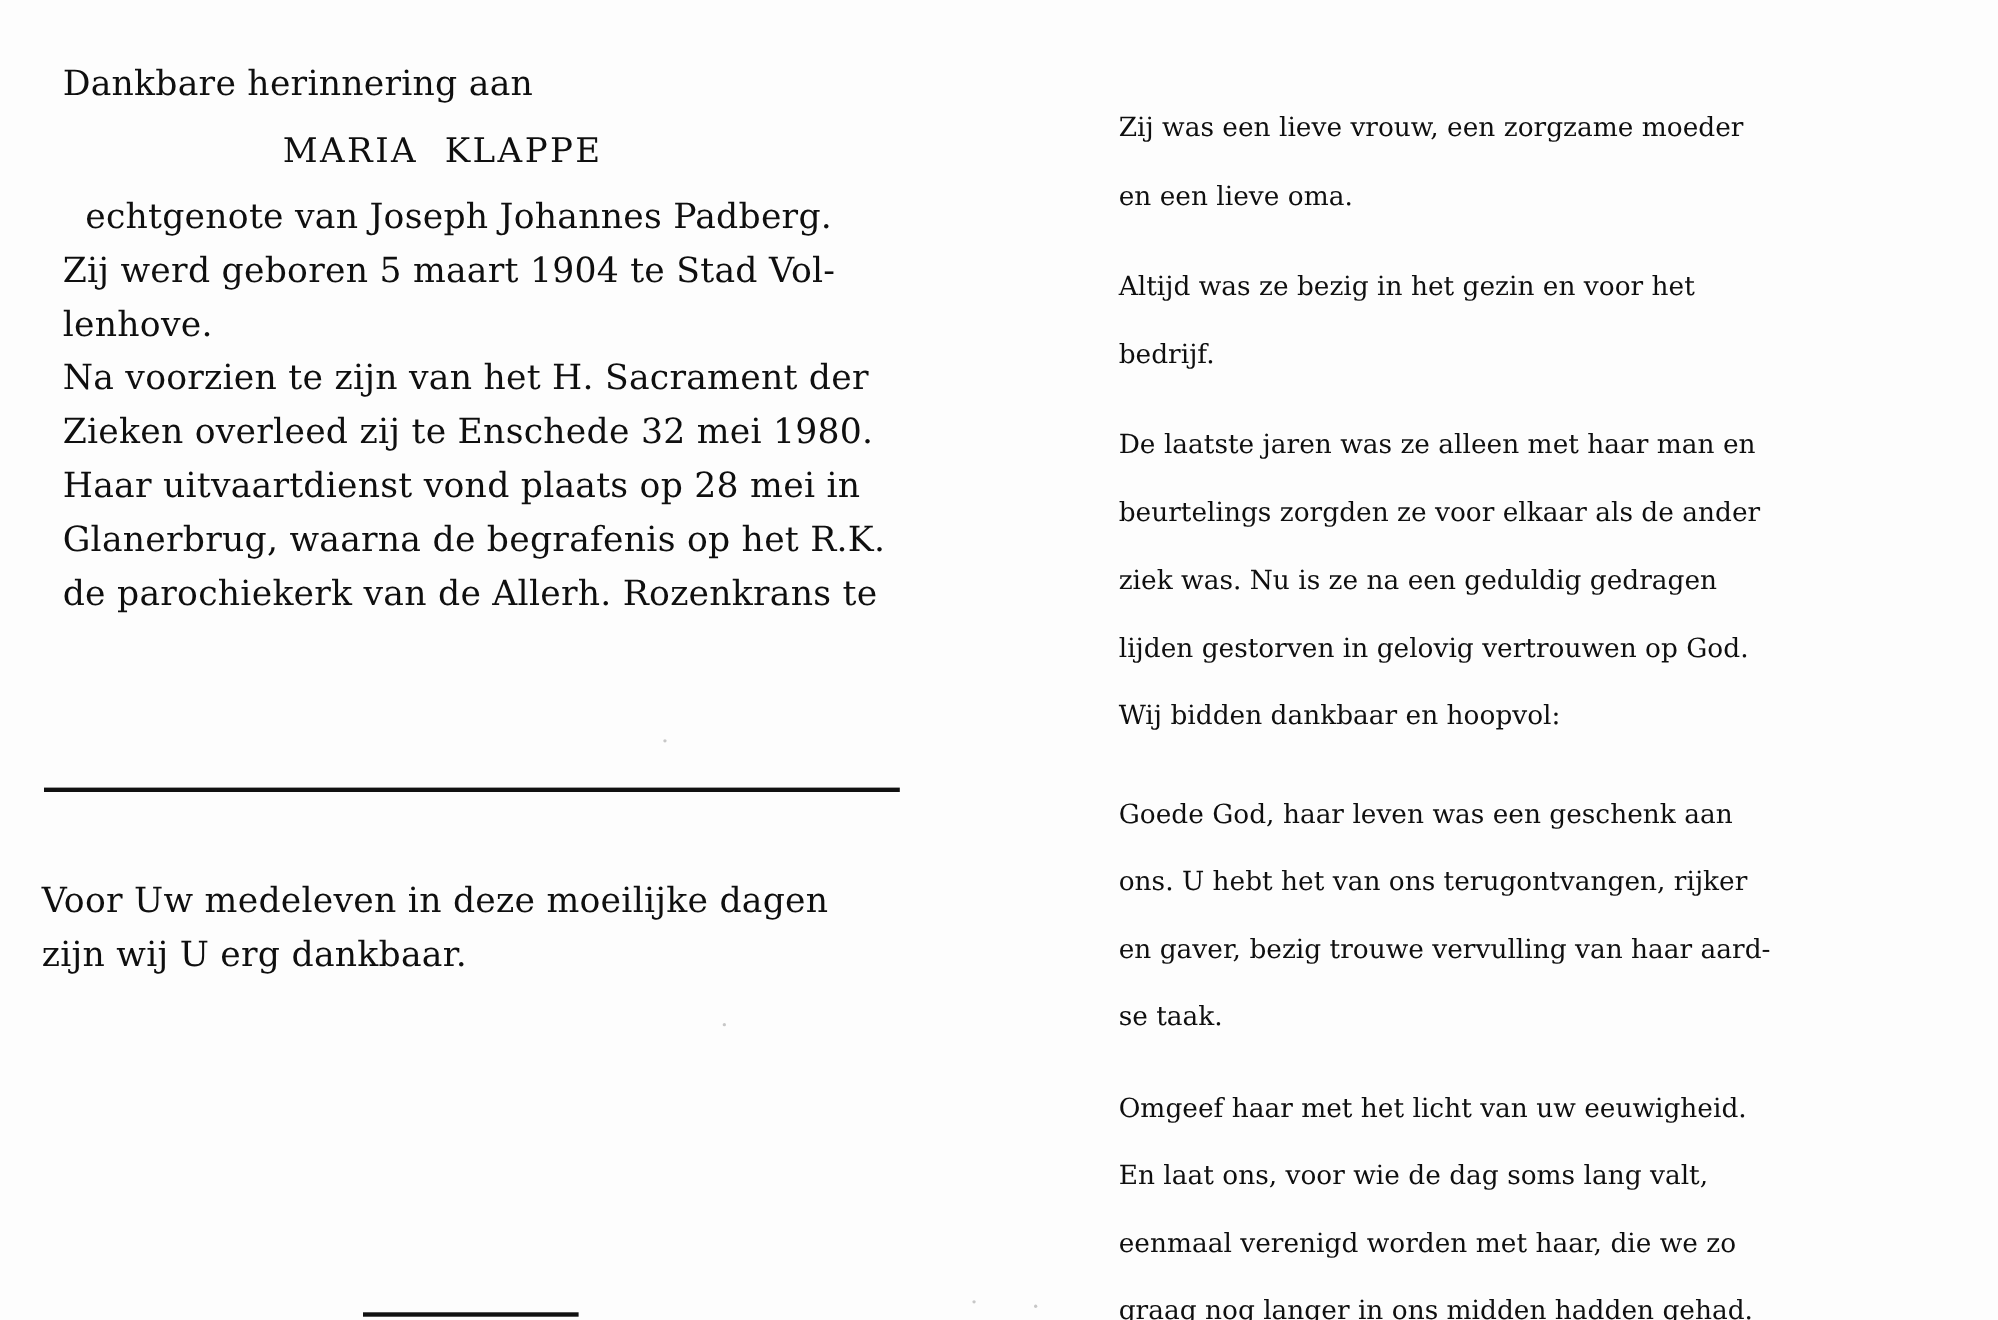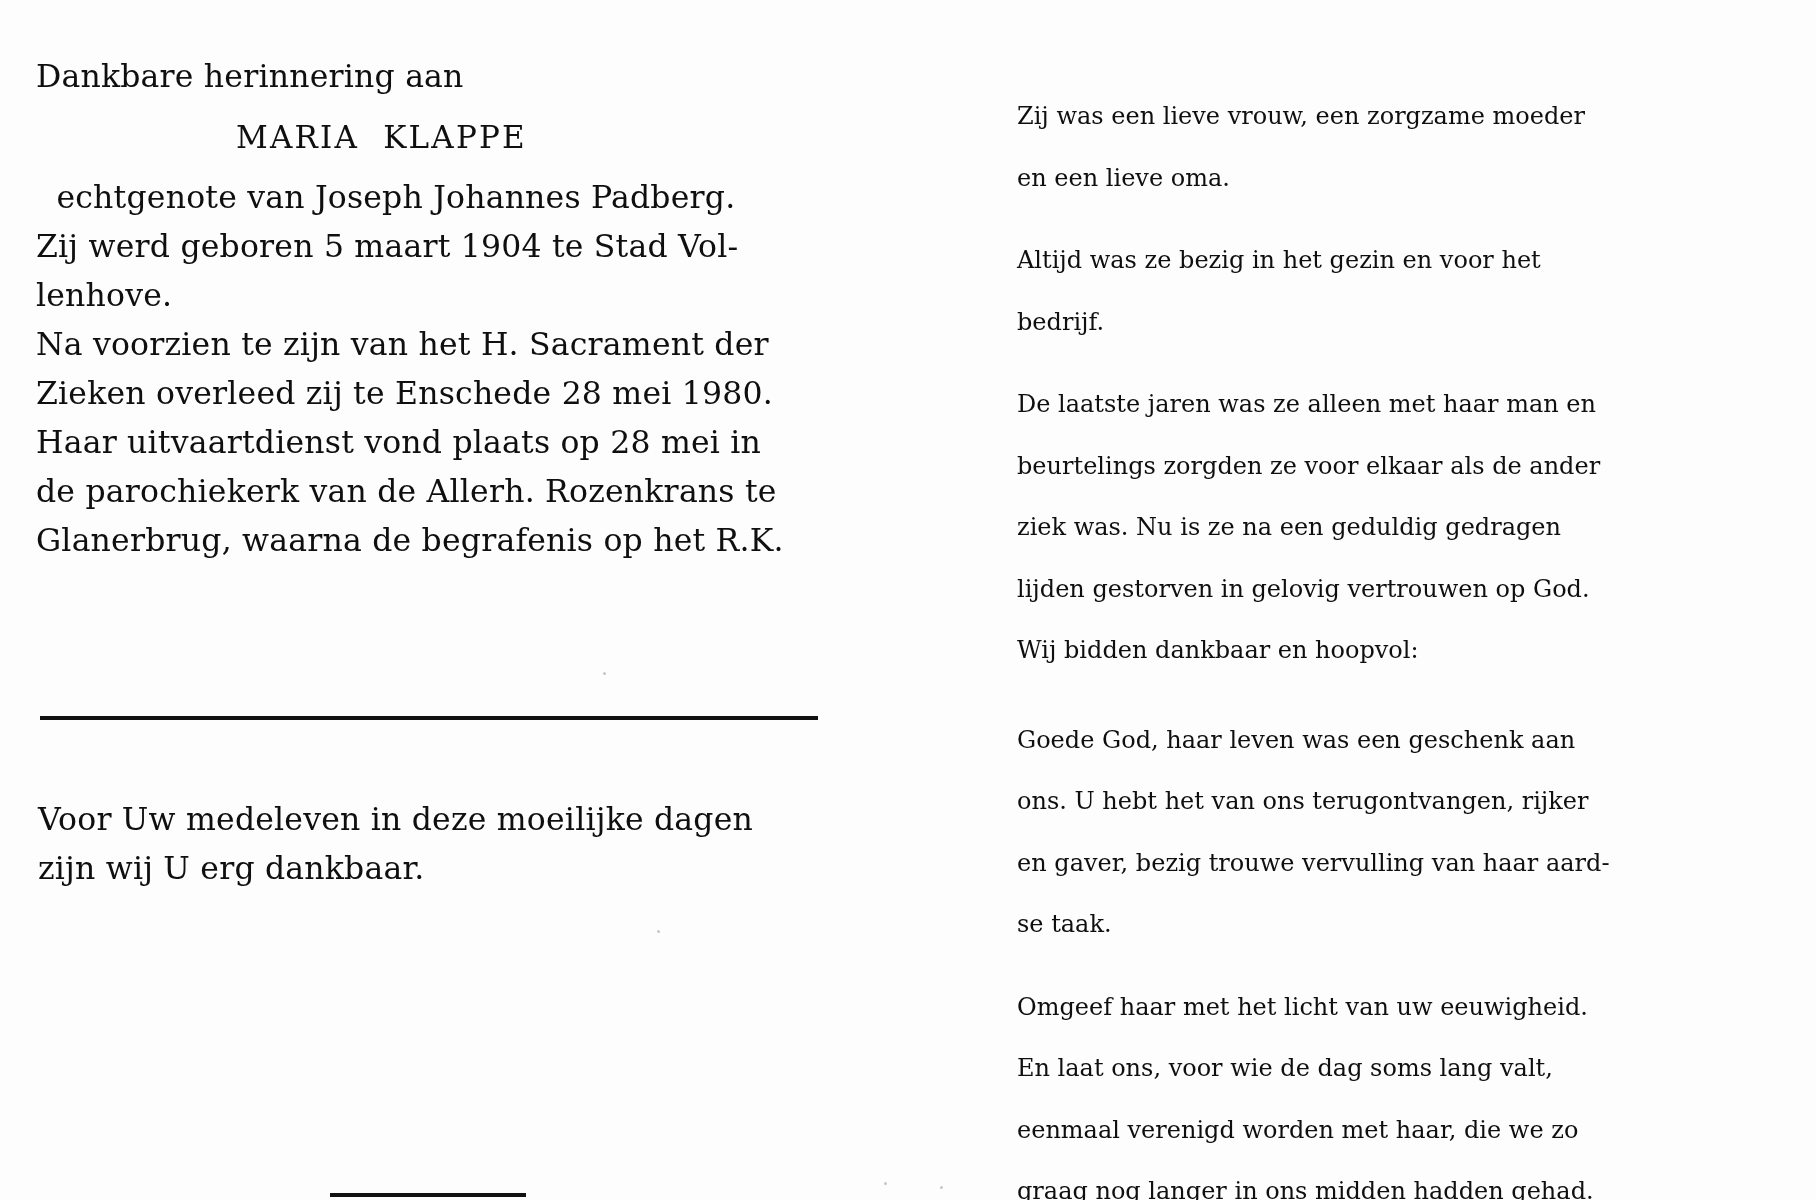--- a/index.html
+++ b/index.html
@@ -22,21 +22,21 @@
   }
   .col {
     position: absolute;
     top: 0;
     height: 1200px;
     box-sizing: border-box;
   }
   .col-left {
     left: 0;
     width: 860px;
-    padding: 52px 60px 0 36px;
+    padding: 52px 60px 0 57px;
   }
   .col-right {
     left: 860px;
     width: 956px;
     padding: 80px 40px 0 145px;
   }
   .line {
     font-size: 31.5px;
     line-height: 49px;
     letter-spacing: 0.2px;
@@ -112,24 +112,24 @@
 
 <div class="page">
 
   <div class="col col-left">
     <div class="line">Dankbare herinnering aan</div>
     <div class="name">MARIA  KLAPPE</div>
     <div class="line">  echtgenote van Joseph Johannes Padberg.</div>
     <div class="line">Zij werd geboren 5 maart 1904 te Stad Vol-</div>
     <div class="line">lenhove.</div>
     <div class="line">Na voorzien te zijn van het H. Sacrament der</div>
-    <div class="line">Zieken overleed zij te Enschede 28 mei 1980.</div>
+    <div class="line">Zieken overleed zij te Enschede 32 mei 1980.</div>
     <div class="line">Haar uitvaartdienst vond plaats op 28 mei in</div>
+    <div class="line">Glanerbrug, waarna de begrafenis op het R.K.</div>
     <div class="line">de parochiekerk van de Allerh. Rozenkrans te</div>
-    <div class="line">Glanerbrug, waarna de begrafenis op het R.K.</div>
   </div>
 
   <div class="rule"></div>
 
   <div class="block-thanks">
     <div class="line">Voor Uw medeleven in deze moeilijke dagen</div>
     <div class="line">zijn wij U erg dankbaar.</div>
   </div>
 
   <div class="rule-bottom"></div>

